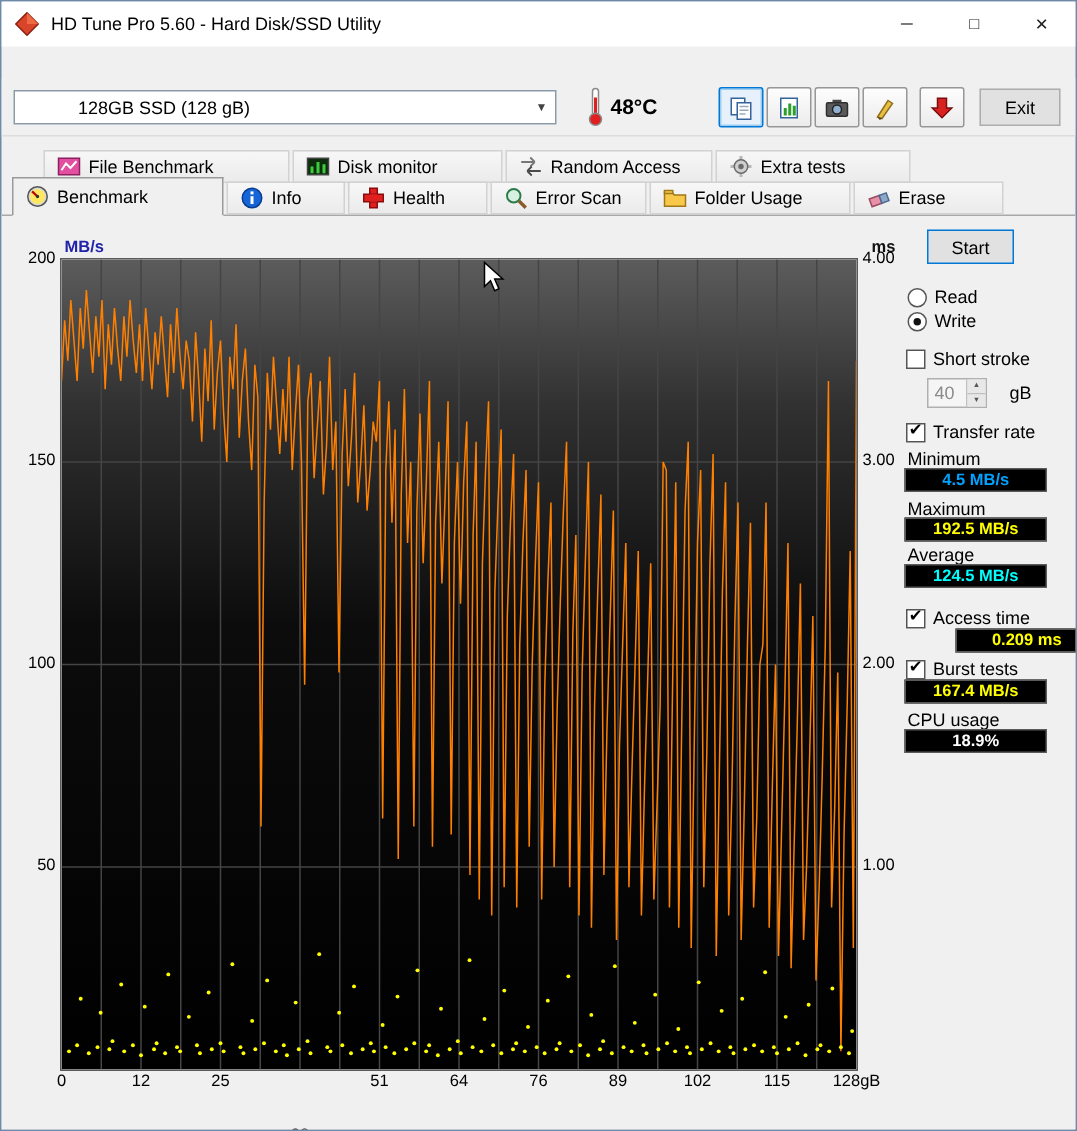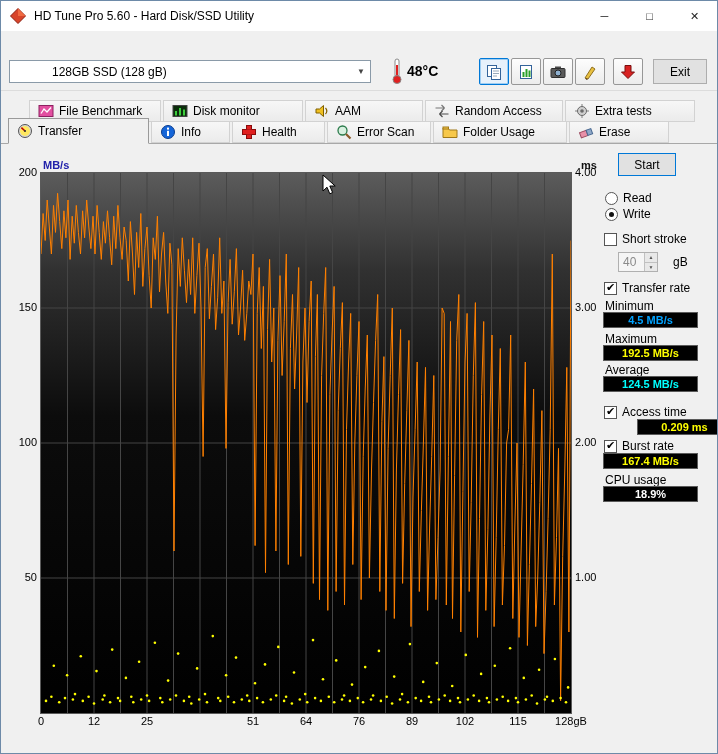--- a/index.html
+++ b/index.html
@@ -131,43 +131,36 @@
     <div class="tbtn" style="left:612px">
       <svg width="16" height="16" viewBox="0 0 16 16">
         <polygon points="5,1.5 11,1.5 11,8 14.5,8 8,14.5 1.5,8 5,8" fill="#d82222" stroke="#7a0e0e"></polygon>
       </svg>
     </div>
     <button class="btn exit-btn">Exit</button>
   </div>
 
   <div class="tabs-area">
     <div class="tab-row row1">
-      <div class="tab" style="width:132px">
+      <div class="tab" style="width:164px">
         <svg class="ticon" viewBox="0 0 16 16">
           <rect x="1" y="2.5" width="14" height="11" fill="#e24fa0" stroke="#8d2060"></rect>
           <polyline points="3,10.5 6,6 9,9 13,4.5" stroke="#fff" fill="none" stroke-width="1.3"></polyline>
         </svg>
         <span>File Benchmark</span>
       </div>
       <div class="tab" style="width:140px">
         <svg class="ticon" viewBox="0 0 16 16">
           <rect x="1" y="2.5" width="14" height="11" fill="#0c2d0c" stroke="#444"></rect>
           <rect x="3" y="8" width="2" height="4.5" fill="#3ccc3c"></rect>
           <rect x="7" y="5" width="2" height="7.5" fill="#3ccc3c"></rect>
           <rect x="11" y="6.5" width="2" height="6" fill="#3ccc3c"></rect>
         </svg>
         <span>Disk monitor</span>
       </div>
-      <div class="tab" style="width:118px">
-        <svg class="ticon" viewBox="0 0 16 16">
-          <polygon points="2,6 5.5,6 9.5,2.5 9.5,13.5 5.5,10 2,10" fill="#f0c020" stroke="#806000"></polygon>
-          <path d="M11.5 5 A4.5 4.5 0 0 1 11.5 11" stroke="#806000" fill="none" stroke-width="1.2"></path>
-        </svg>
-        <span>AAM</span>
-      </div>
       <div class="tab" style="width:138px">
         <svg class="ticon" viewBox="0 0 16 16">
           <path d="M1.5 5 H10.5 M10.5 5 L7.5 2 M10.5 5 L7.5 8" stroke="#777" fill="none" stroke-width="1.2"></path>
           <path d="M14.5 11 H5.5 M5.5 11 L8.5 8 M5.5 11 L8.5 14" stroke="#4a4a4a" fill="none" stroke-width="1.2"></path>
         </svg>
         <span>Random Access</span>
       </div>
       <div class="tab" style="width:130px">
         <svg class="ticon" viewBox="0 0 16 16">
           <rect x="7" y="1" width="2" height="14" fill="#b8b8b8"></rect>
@@ -179,21 +172,21 @@
       </div>
     </div>
     <div class="tab-row row2">
       <div class="tab on" style="width:141px">
         <svg class="ticon" viewBox="0 0 16 16">
           <circle cx="8" cy="8" r="6.5" fill="#d8d8d8" stroke="#555"></circle>
           <circle cx="8" cy="8" r="5" fill="#ffe860"></circle>
           <line x1="8" y1="8" x2="4.4" y2="4.6" stroke="#c00000" stroke-width="1.5"></line>
           <circle cx="8" cy="8" r="1.1" fill="#333"></circle>
         </svg>
-        <span>Transfer</span>
+        <span>Benchmark</span>
       </div>
       <div class="tab" style="width:79px">
         <svg class="ticon" viewBox="0 0 16 16">
           <circle cx="8" cy="8" r="6.5" fill="#1565d8" stroke="#0a3d8f"></circle>
           <rect x="7" y="6.8" width="2" height="5.2" fill="#fff"></rect>
           <rect x="7" y="3.6" width="2" height="2" fill="#fff"></rect>
         </svg>
         <span>Info</span>
       </div>
       <div class="tab" style="width:93px">
@@ -440,21 +433,21 @@
   <div class="valbox" style="top: 375px; color: rgb(0, 255, 255);">124.5 MB/s</div>
 
   <div class="check" style="left:603px; top:404px;">
     <span class="cbox on"></span>
     <span>Access time</span>
   </div>
   <div class="valbox" style="top: 418px; color: rgb(255, 255, 0); margin-left: 34px;">0.209 ms</div>
 
   <div class="check" style="left:603px; top:438px;">
     <span class="cbox on"></span>
-    <span>Burst rate</span>
+    <span>Burst tests</span>
   </div>
   <div class="valbox" style="top: 452px; color: rgb(255, 255, 0);">167.4 MB/s</div>
 
   <span class="plabel" style="left:604px; top:472px;">CPU usage</span>
   <div class="valbox" style="top: 485px; color: rgb(255, 255, 255);">18.9%</div>
 
 <div class="x-tick" style="left: 40px; top: 714px;">0</div>
     <div class="x-tick" style="left: 93px; top: 714px;">12</div>
     <div class="x-tick" style="left: 146px; top: 714px;">25</div>
     <div class="x-tick" style="left: 199px; top: 714px; margin-top: 36px;">38</div>

